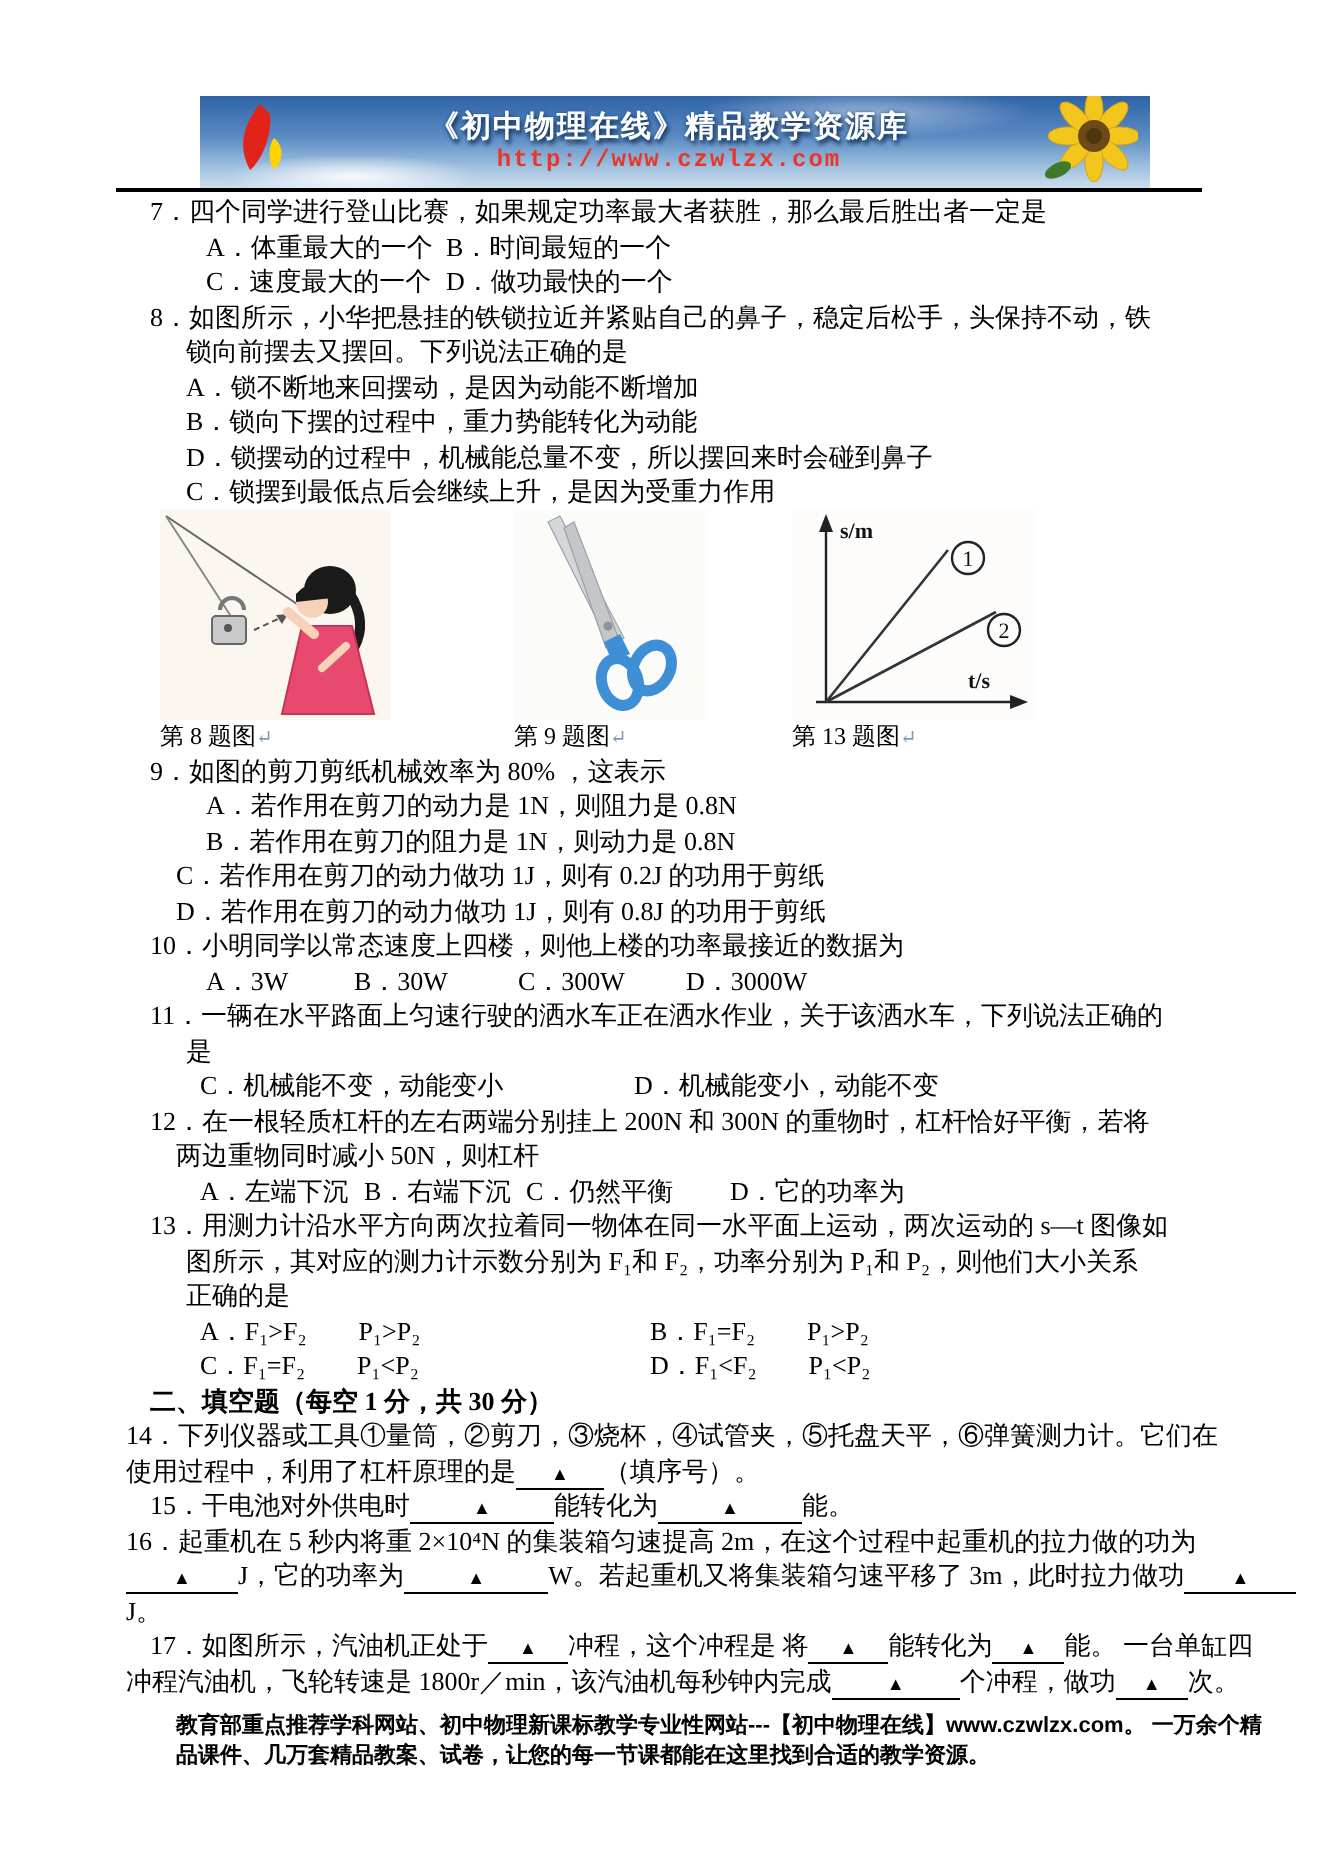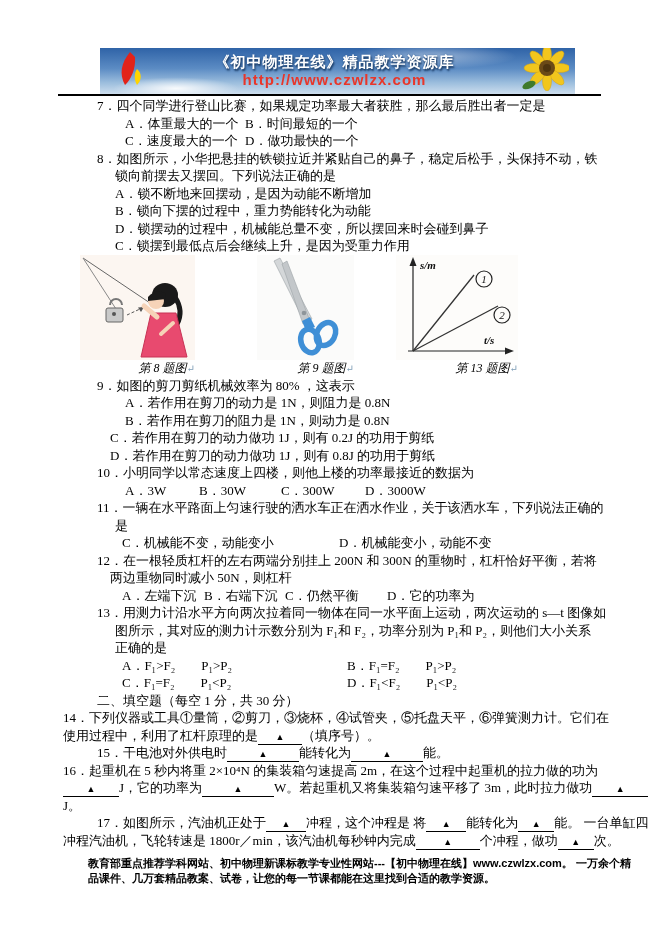--- a/index.html
+++ b/index.html
@@ -10,43 +10,43 @@
   .banner{position:absolute;left:100px;top:48px;width:475px;height:46px;overflow:hidden;
     display:flex;align-items:center;
     background:
       radial-gradient(ellipse 90px 16px at 16% 88%, rgba(255,255,255,.9), rgba(255,255,255,0) 70%),
       radial-gradient(ellipse 120px 18px at 70% 18%, rgba(255,255,255,.45), rgba(255,255,255,0) 70%),
       linear-gradient(180deg,#2f63a7 0%,#5c8cc4 45%,#9bbddd 75%,#cddeee 100%);}
   .banner-logo{margin-left:14px;flex:0 0 auto;}
   .banner-mid{flex:1;text-align:center;line-height:1;}
   .banner-title{font-size:15px;font-weight:bold;color:#ffffff;letter-spacing:1px;
     text-shadow:1px 2px 2px #16365e,0 0 2px #2c5a96;}
-  .banner-url{margin-top:2px;font-size:15px;font-weight:bold;color:#e8362a;
-    font-family:Liberation Sans, sans-serif;letter-spacing:1px;}
+  .banner-url{margin-top:2px;font-size:12px;font-weight:bold;color:#e8362a;
+    font-family:Liberation Mono, monospace;letter-spacing:1px;}
   .banner-flower{margin-right:6px;flex:0 0 auto;}
   .topline{position:absolute;left:58px;top:94px;width:543px;height:0;border-top:2px solid #000;}
 
   
   .content{position:absolute;left:75px;top:97px;width:516px;font-size:13px;}
-  .ln{height:17.5px;line-height:17.5px;white-space:nowrap;margin-left:22px;}
+  .ln{height:17.5px;line-height:17.5px;white-space:nowrap;}
   .in13{padding-left:13px}.in18{padding-left:18px}.in25{padding-left:25px}.in28{padding-left:28px}
   .c{display:inline-block;}
   .w74{width:74px}.w82{width:82px}.w81{width:81px}.w84{width:84px}.w102{width:102px}
   .w120{width:120px}.w217{width:217px}.w225{width:225px}
-  .bold{font-weight:normal;}
+  .bold{font-weight:bold;}
 
   
   .bl{display:inline-block;border-bottom:1px solid #000;text-align:center;
       font-size:9px;height:14px;line-height:15px;vertical-align:baseline;}
   .bw36{width:36px}.bw40{width:40px}.bw44{width:44px}.bw56{width:56px}
   .bw64{width:64px}.bw72{width:72px}
 
   
   .figrow{height:122px;display:flex;padding-left:5px;}
-  .fig{text-align:right;font-style:italic;}
+  .fig{text-align:left;}
   .fig-8{width:115px;margin-right:62px}
   .fig-9{width:97px;margin-right:42px}
   .fig-13{width:122px}
   .figimg{display:block;}
   .figcap{font-size:12px;height:17px;line-height:17px;white-space:nowrap;}
   .pmark{color:#7a9ab5;font-size:10px;}
 
   .hang{margin-left:-12px;}
 
   

